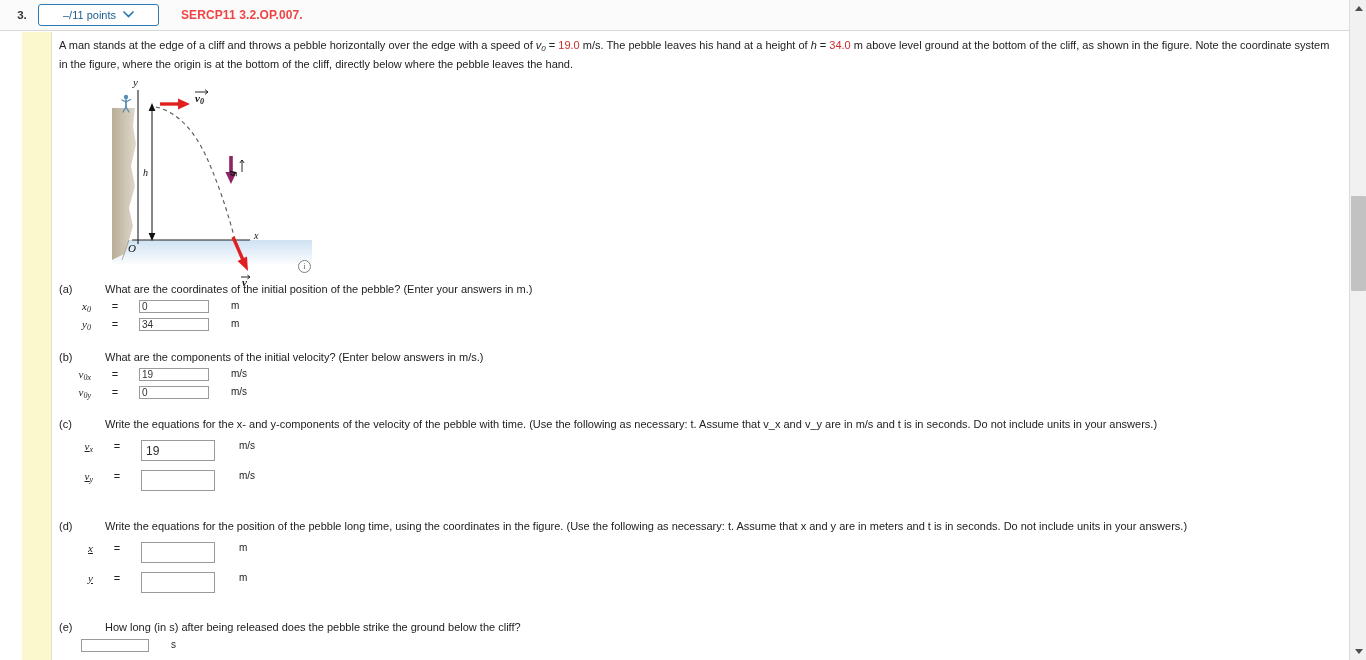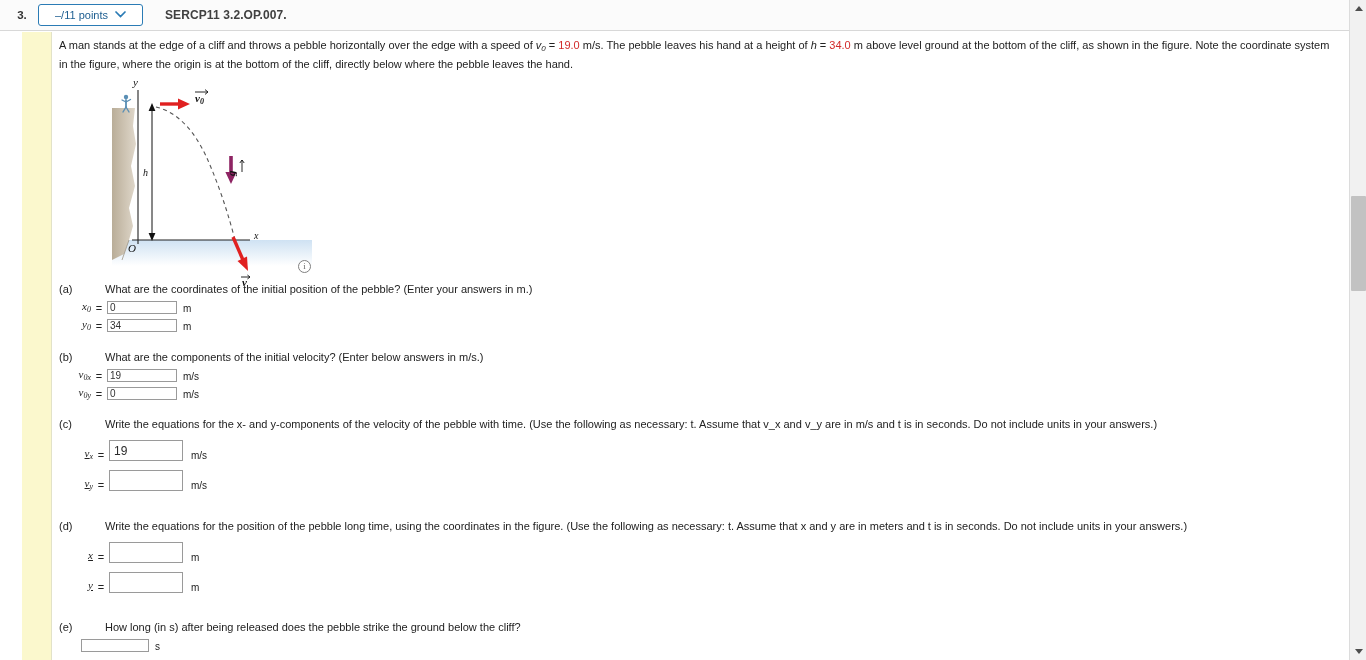--- a/index.html
+++ b/index.html
@@ -24,27 +24,27 @@
     display: flex; align-items: center;
   }
   .hdr-left { display: flex; align-items: center; height: 31px; }
   .q-number {
     width: 38px; text-align: center; font-size: 11.5px; font-weight: bold;
     color: #333; padding-left: 6px;
   }
   .points-btn {
     border: 1px solid #2a7bb5; border-radius: 3px;
     background: #fff; color: #1c5d90;
-    height: 22px; min-width: 88px; padding: 0 16px;
+    height: 22px; min-width: 88px; padding: 0 24px;
     display: flex; align-items: center; justify-content: center; gap: 7px;
     font-size: 11px; cursor: pointer;
   }
   .points-btn .chev { color:#2a7bb5; font-size: 10px; line-height: 1; }
   .q-code {
-    margin-left: 22px; font-size: 12px; font-weight: bold; color: #404040;
+    margin-left: 22px; font-size: 12px; font-weight: bold; color: #ef4444;
     letter-spacing: 0.1px;
   }
   .hdr-right {
     margin-left: auto; display: flex; align-items: center; gap: 9px;
     padding-right: 10px;
   }
   .hdr-btn {
     border: 1px solid #2a7bb5; border-radius: 3px; background: #fff;
     color: #1c5d90; height: 22px; padding: 0 11px;
     display: flex; align-items: center; gap: 6px;
@@ -89,21 +89,21 @@
     color: #6b6b6b; font-size: 9px; line-height: 11px; text-align: center;
     font-family: "Liberation Serif", serif; cursor: pointer; background:#fff;
   }
 
   
   .part { position: absolute; left: 7px; width: 1280px; }
   .part-head { display: flex; font-size: 11px; line-height: 14px; color:#222; }
   .part-letter { width: 22px; flex: 0 0 22px; }
   .part-text { flex: 1; margin-left: 24px; }
 
-  .ansrow { display: flex; align-items: flex-end; gap: 0; margin-top: 4px; }
+  .ansrow { display: flex; align-items: flex-start; gap: 16px; margin-top: 4px; }
   .ansrow .lbl {
     width: 32px; text-align: right; font-style: italic;
     font-size: 11px; font-family: "Liberation Serif", serif; color: #222;
   }
   .ansrow .eq { width: 16px; text-align: center; font-size: 11px; }
   .ansrow .unit { margin-left: 6px; font-size: 10px; color: #222; }
 
   input.ansbox {
     border: 1px solid #9a9a9a; background: #fff;
     height: 13px; width: 70px; font-size: 10px;

